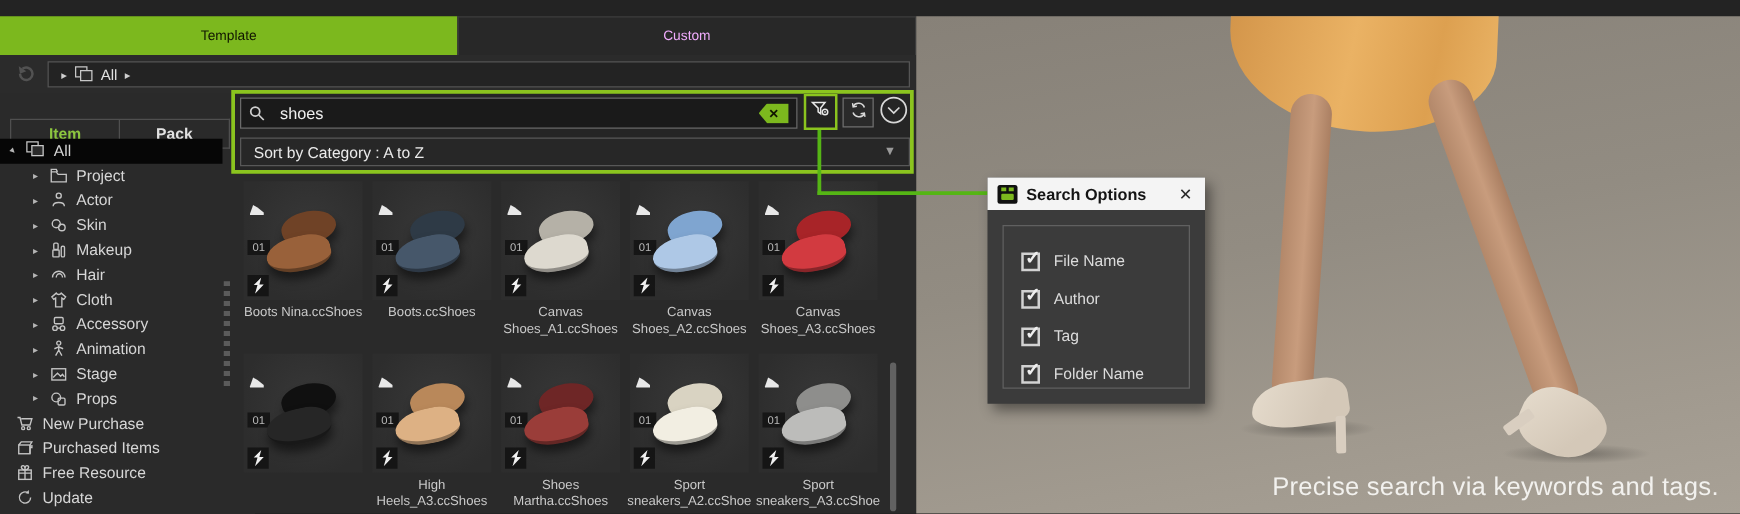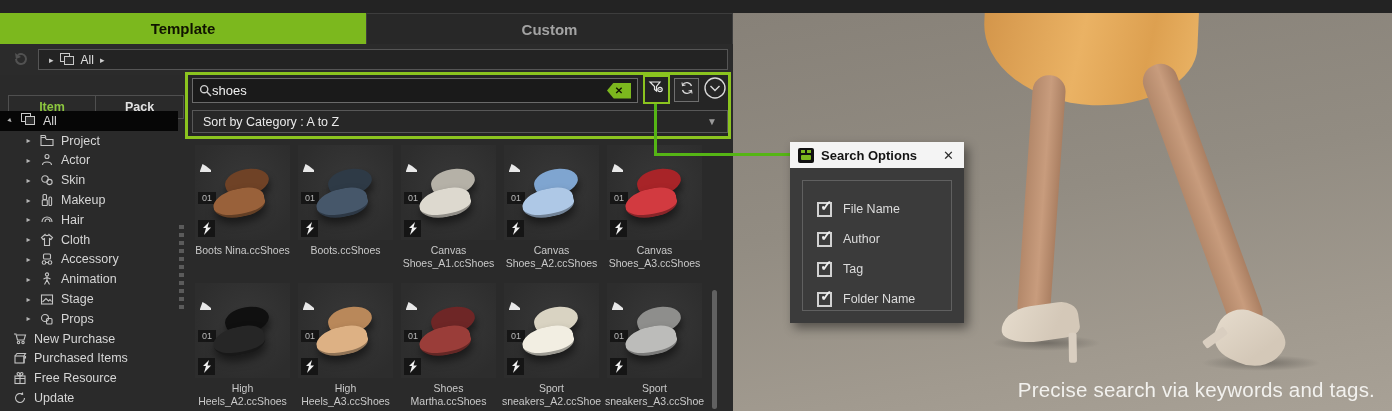--- a/index.html
+++ b/index.html
@@ -8,23 +8,23 @@
   .app { position:relative; width:1392px; height:411px; background:#262626; overflow:hidden; }
 
   
   .topstrip { position:absolute; left:0; top:0; width:1392px; height:13px; background:#232323; }
 
   
   .panel { position:absolute; left:0; top:13px; width:733px; height:398px; background:#2a2a2a; }
 
   
   .tabbar { position:absolute; left:0; top:0; width:733px; height:31px; background:#1e1e1e; display:flex; }
-  .tab { display:flex; align-items:center; justify-content:center; font-size:15px; font-weight:bold; cursor:default; }
+  .tab { display:flex; align-items:center; justify-content:center; font-size:11px; font-weight:normal; cursor:default; }
   .tab.template { width:366px; background:var(--accent-green); color:#101400; }
-  .tab.custom { flex:1; background:#282828; border:1px solid #3d3d3d; border-bottom:none; color:#a3a3a3; }
+  .tab.custom { flex:1; background:#282828; border:1px solid #3d3d3d; border-bottom:none; color:#f0abfc; }
 
   
   .crumbrow { position:absolute; left:0; top:31px; width:733px; height:31px; background:#2b2b2b; }
   .undo-btn { position:absolute; left:12px; top:7px; width:20px; height:18px; opacity:.35; }
   .crumbbox { position:absolute; left:38px; top:5px; width:690px; height:21px; background:#232323;
     border:1px solid #555; display:flex; align-items:center; gap:6px; padding-left:10px;
     color:#e0e0e0; font-size:12px; }
   .crumb-caret { font-size:9px; color:#cfcfcf; }
   .stack-icon { width:15px; height:13px; position:relative; }
   .stack-icon i { position:absolute; border:1px solid #c8c8c8; background:transparent; display:block; }
@@ -51,21 +51,21 @@
 
   
   .splitter { position:absolute; left:179px; top:212px; width:5px; height:84px;
     background:repeating-linear-gradient(to bottom, #5b5b5b 0 4px, transparent 4px 8px); }
   .vscroll { position:absolute; left:712px; top:277px; width:5px; height:119px; background:#616161; border-radius:3px; }
 
   
   .search-group { position:absolute; left:185px; top:59px; width:546px; height:67px;
     border:3px solid var(--hl-green); background:#252525; }
   .search-input { position:absolute; left:4px; top:3px; width:446px; height:25px; background:#1a1a1a;
-    border:1px solid #6a6a6a; display:flex; align-items:center; padding:0 6px; gap:0; }
+    border:1px solid #6a6a6a; display:flex; align-items:center; padding:0 6px; gap:12px; }
   .search-input .query { color:#f0f0f0; font-size:13px; flex:1; }
   .mag svg { stroke:#cfcfcf; fill:none; stroke-width:1.4; display:block; }
   .clear-btn { width:24px; height:16px; background:var(--accent-green); color:#101400; font-size:10px; font-weight:bold;
     display:flex; align-items:center; justify-content:center;
     clip-path:polygon(28% 0, 100% 0, 100% 100%, 28% 100%, 0 50%); }
   .filter-btn { position:absolute; left:455px; top:0px; width:27px; height:29px; background:#232323;
     border:2px solid var(--hl-green); display:flex; align-items:center; justify-content:center; }
   .refresh-btn { position:absolute; left:486px; top:3px; width:25px; height:24px; background:#2a2a2a;
     border:1px solid #6f6f6f; display:flex; align-items:center; justify-content:center; }
   .morefilter-btn { position:absolute; left:514px; top:2px; width:26px; height:26px;
@@ -492,21 +492,20 @@
           <div class="shoe-vis">
               <div class="s1"></div>
               <div class="s2"></div>
             </div>
           <span class="bolt">
               <svg width="10" height="13" viewBox="0 0 10 13">
                 <path d="M7 0 L1 6 H4 L2 13 L9 5.5 H5.5 Z"></path>
               </svg>
             </span>
         </div>
-        <div class="thumb-label">High Heels_A2.ccShoes</div>
       </div>
       <div class="cell" style="--c1: #b9885a; --c2: #ddb184;">
         <div class="thumb">
           <span class="badge">01</span>
           <span class="mini-shoe">
               <svg width="13" height="11" viewBox="0 0 13 11">
                 <path d="M1 9 L3.5 2 L7 4 L12 8 V10 H1 Z"></path>
               </svg>
             </span>
           <div class="shoe-vis">

